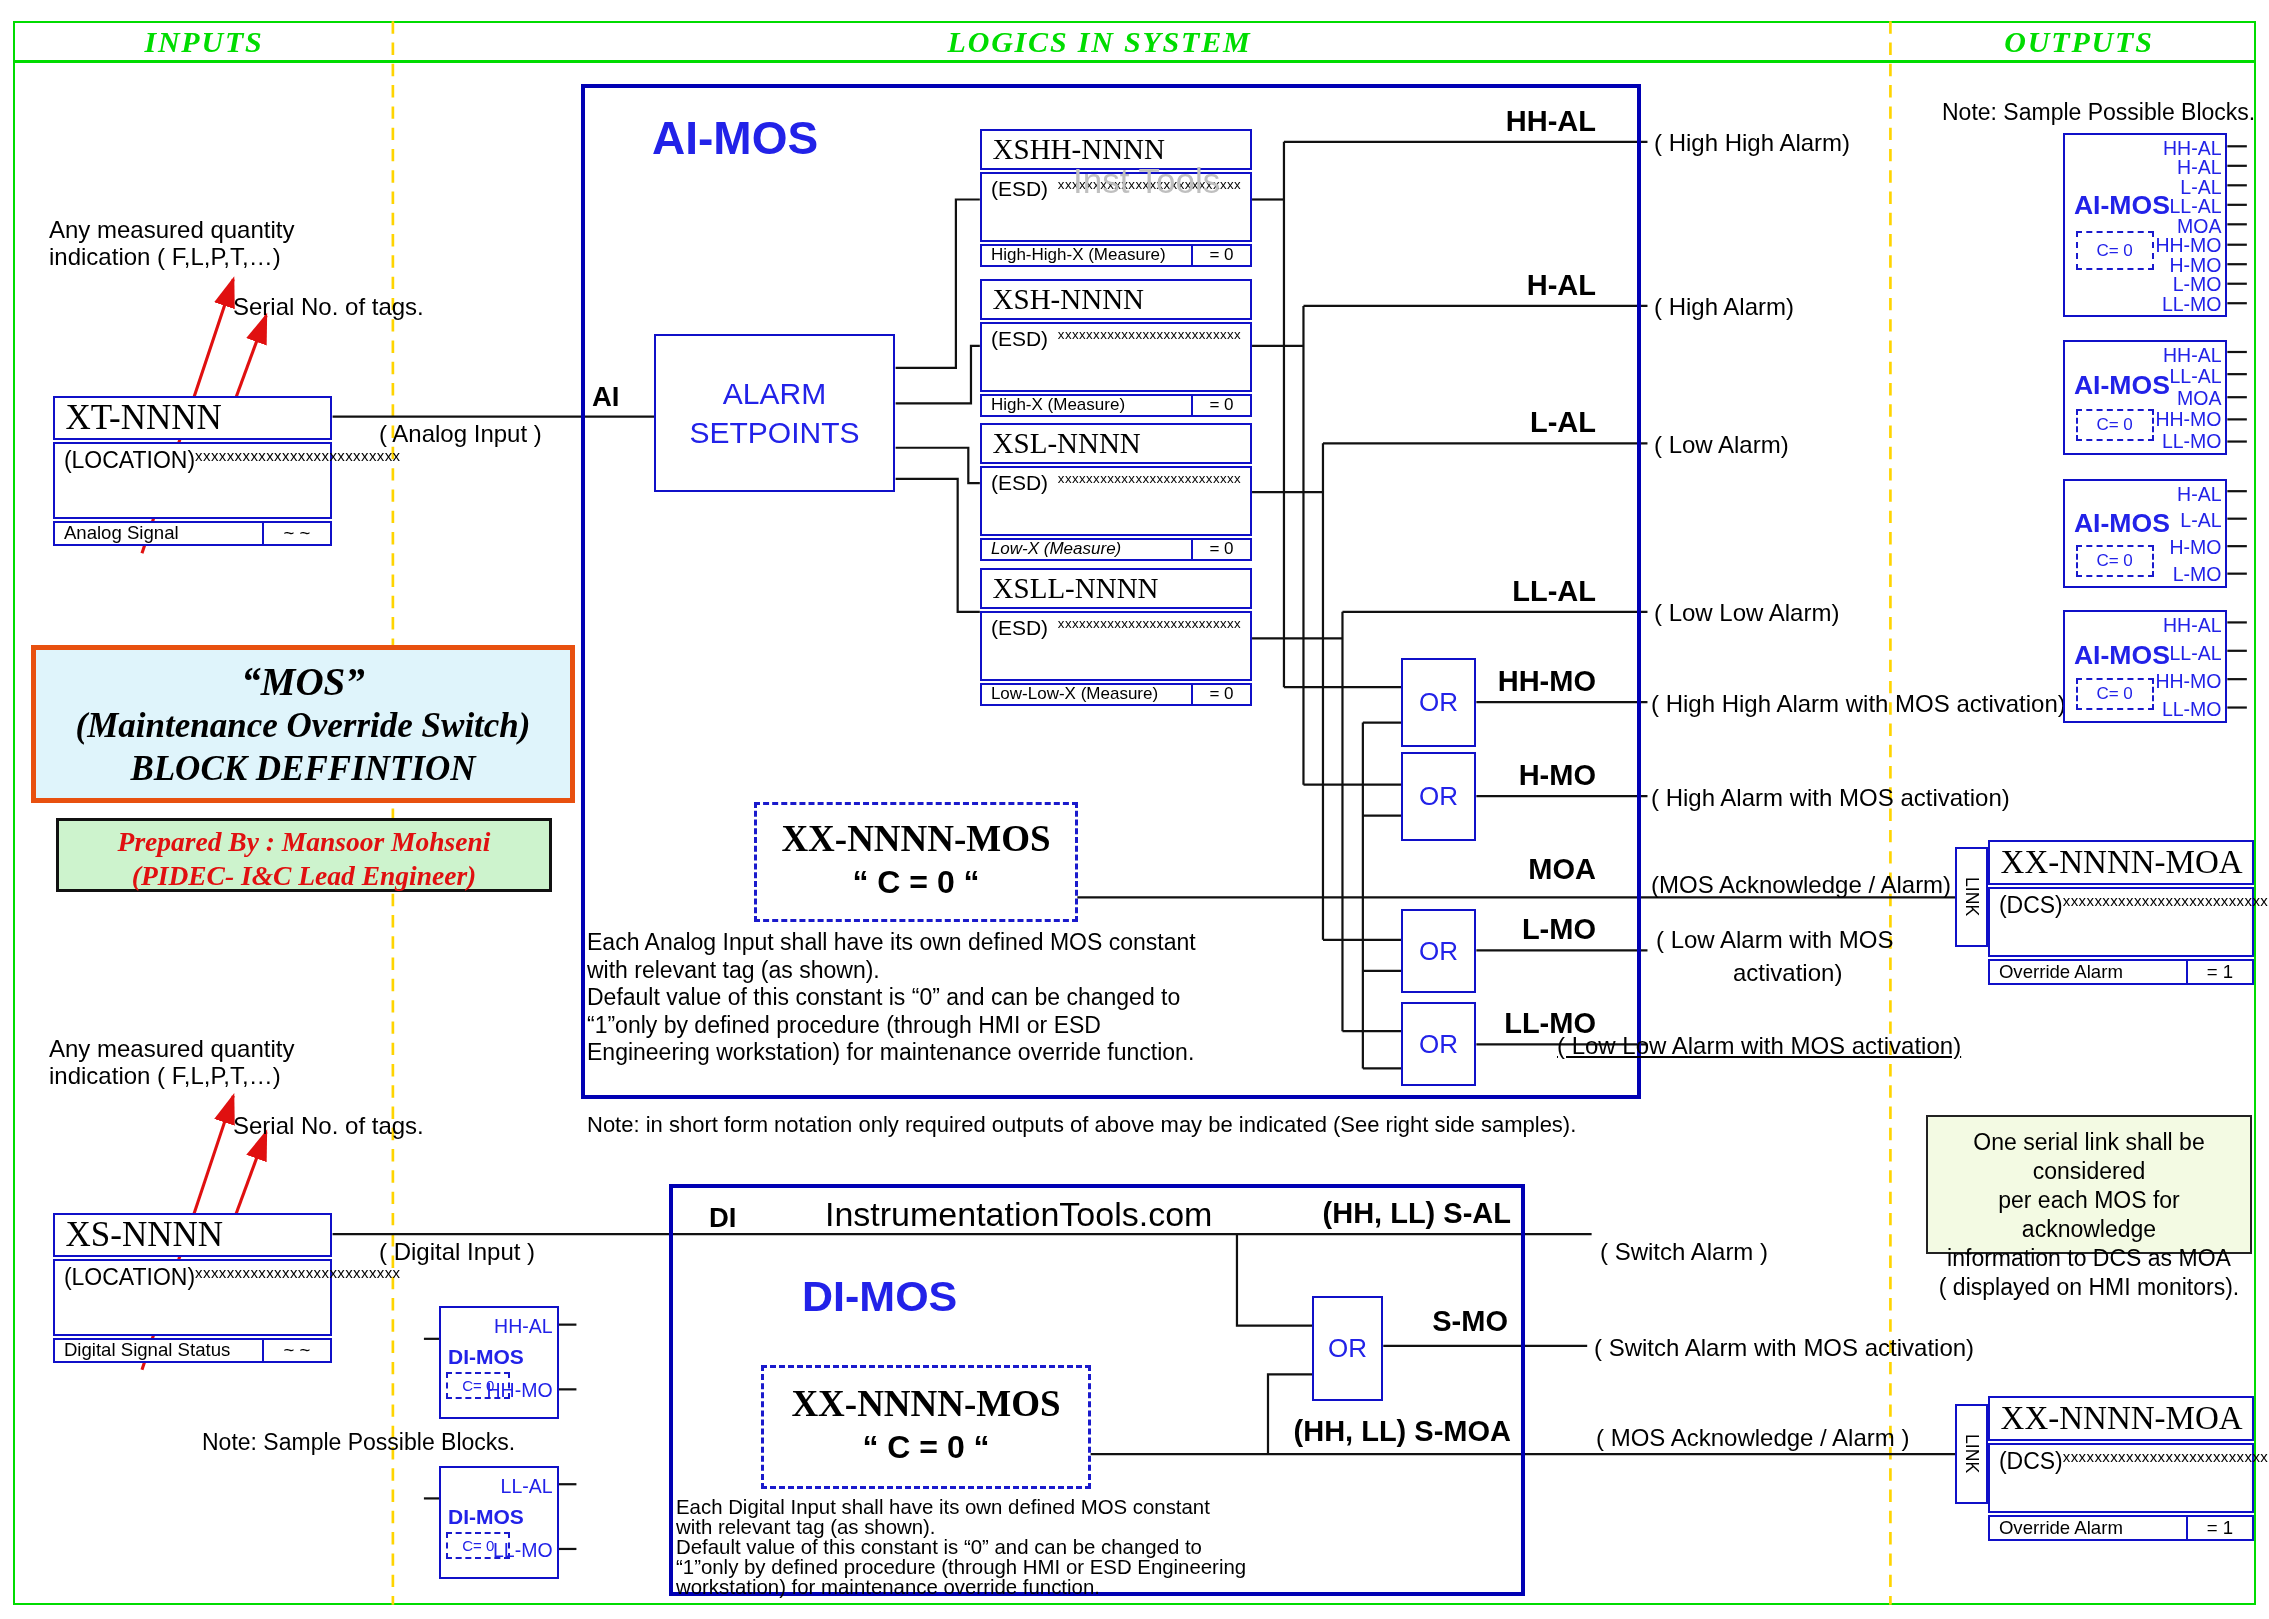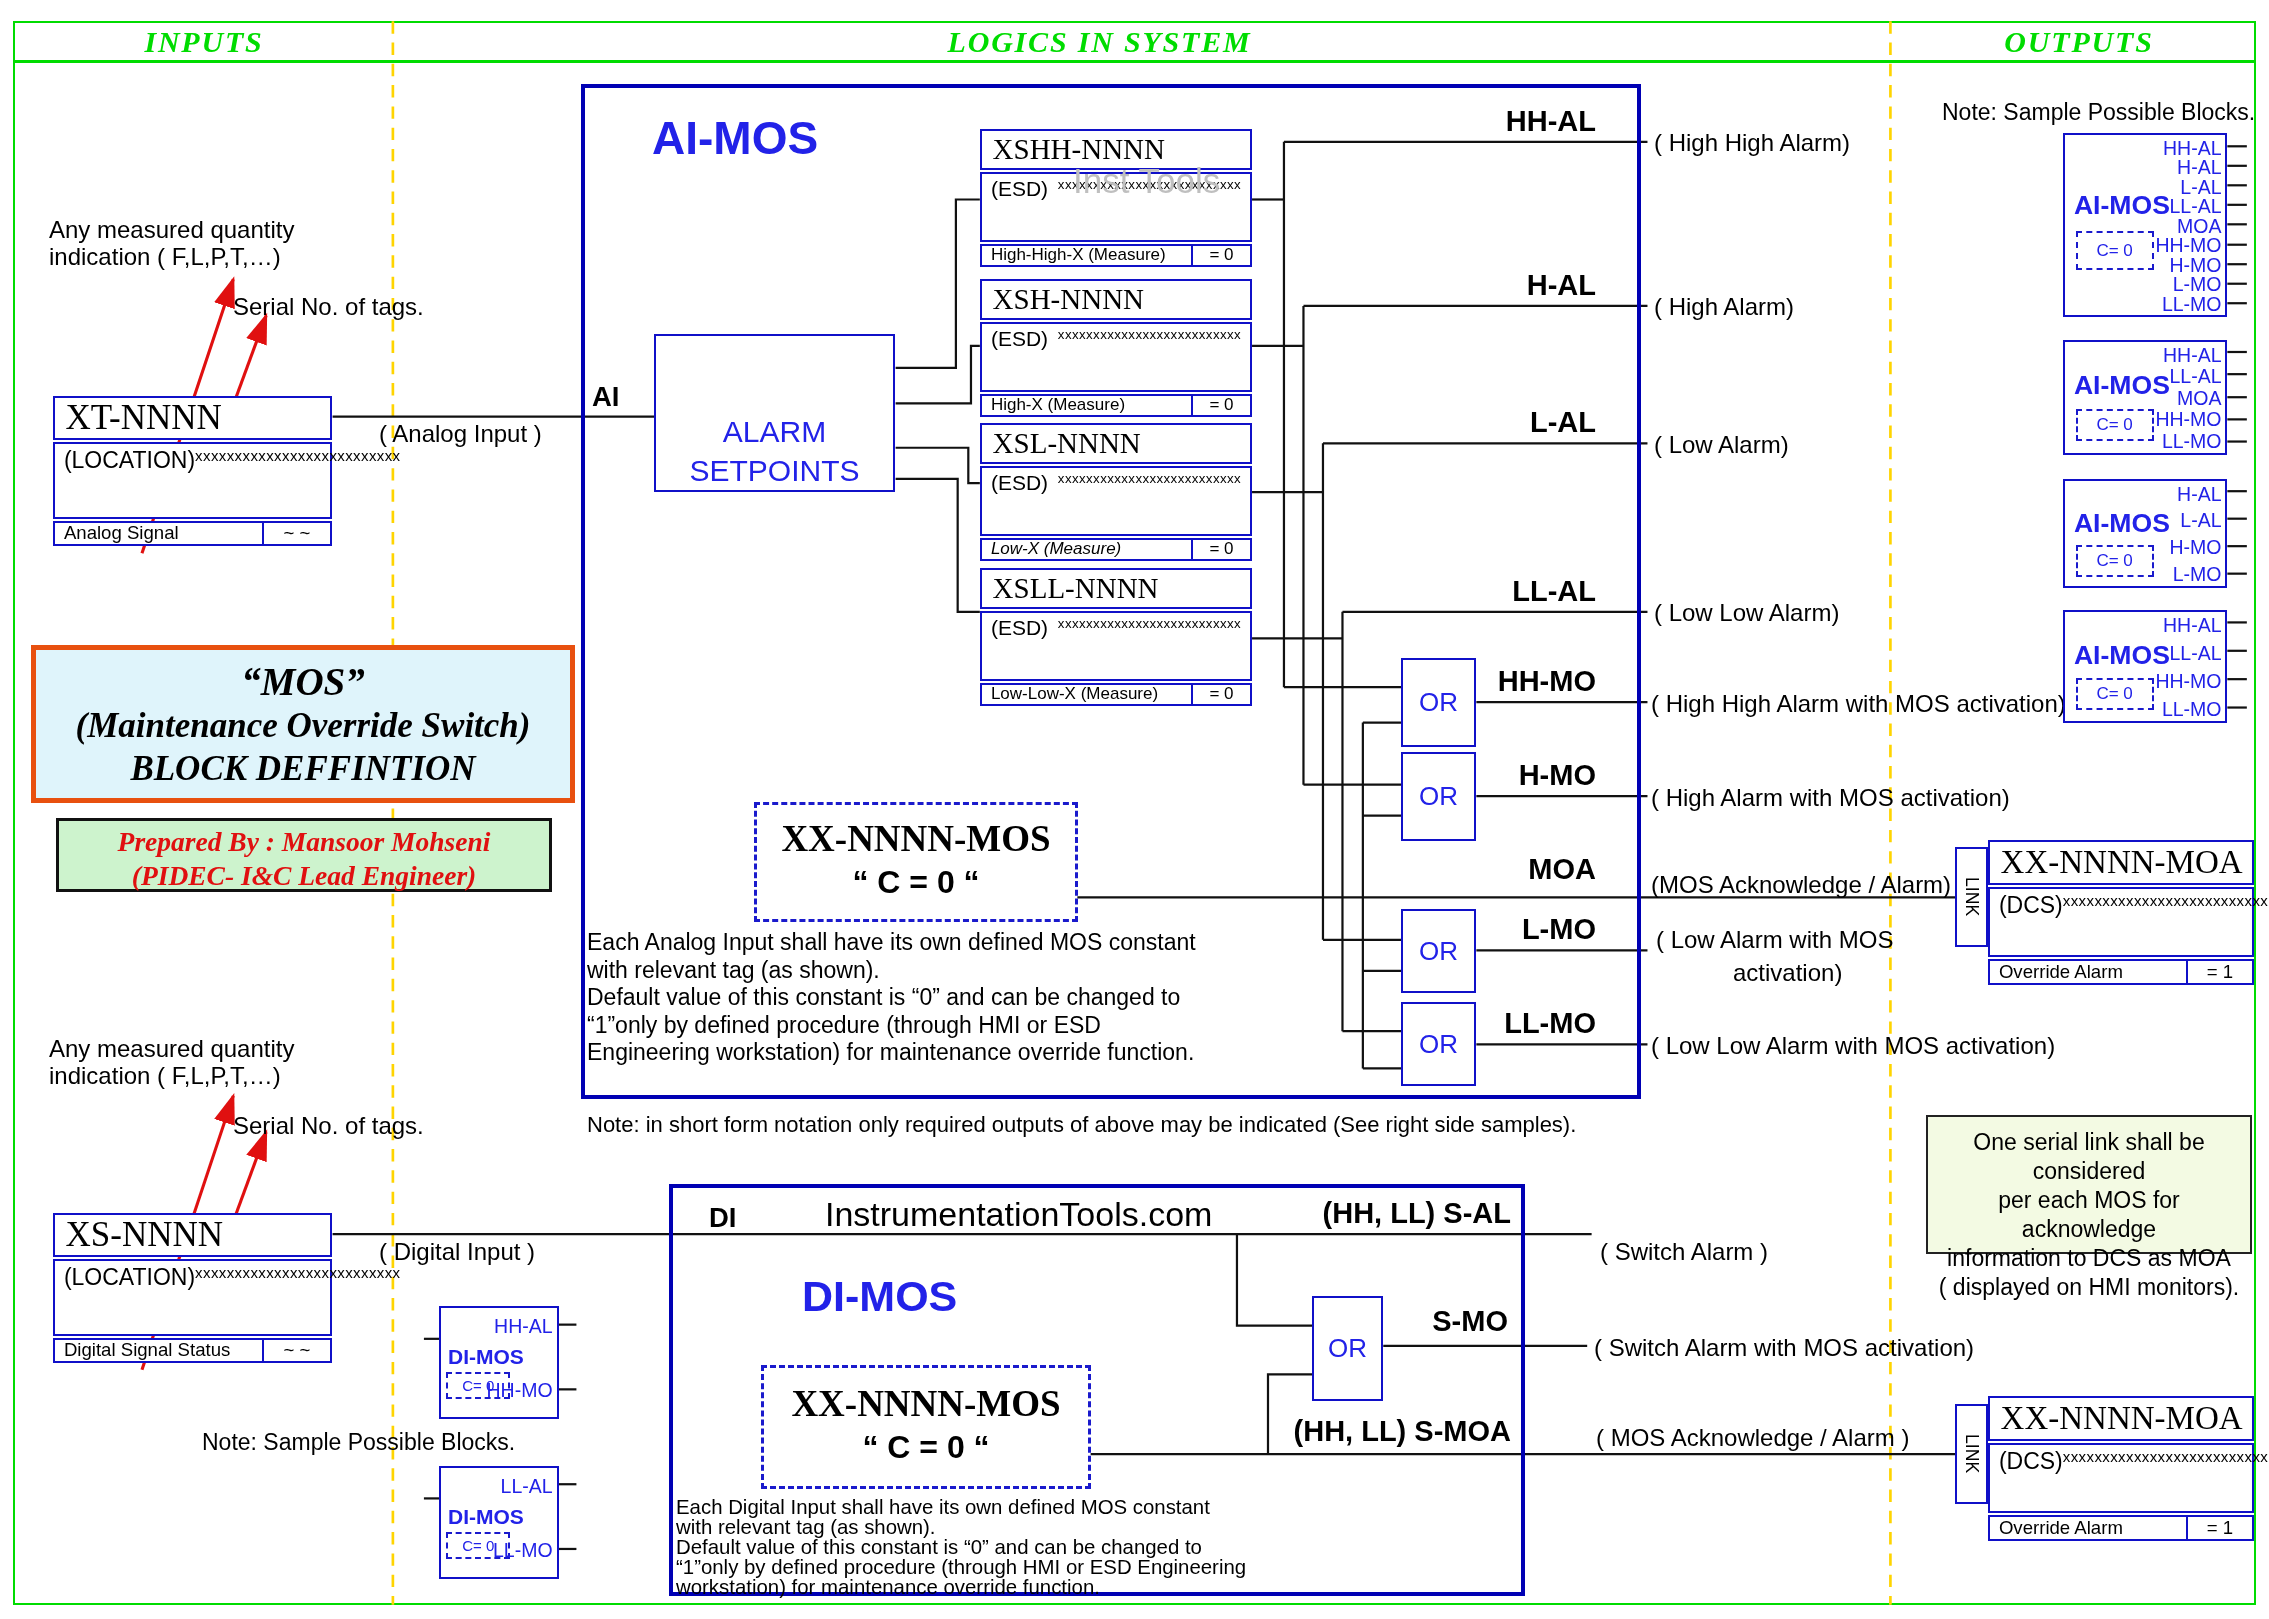--- a/index.html
+++ b/index.html
@@ -204,21 +204,21 @@
     <div class="b" style="left:5.3px;top:64px;width:64px;height:26.6px;border:2.7px dashed #1A1ACC;
          color:#2222E8;font-size:15px;display:flex;align-items:center;justify-content:center;">C= 0</div>
     <div class="b samp-out" style="right:4.4px;top:73px;">LL-MO</div>
   </div>
 
   <div class="b bigbox z2" style="left:581px;top:84px;width:1060px;height:1015px;"></div>
   <div class="b z2 bluetxt" style="left:652px;top:111px;font-size:46px;font-weight:bold;">AI-MOS</div>
   <div class="b z2" style="left:592px;top:381px;font-size:27.5px;font-weight:bold;">AI</div>
 
   <div class="b bluebox z2" style="left:654px;top:334px;width:241px;height:158px;display:flex;flex-direction:column;
-       align-items:center;justify-content:flex-end;color:#2222E8;font-size:30px;line-height:39px;">
+       align-items:center;justify-content:center;color:#2222E8;font-size:30px;line-height:39px;">
     <div>ALARM</div>
     <div>SETPOINTS</div>
   </div>
 
   <div class="b z2" style="left:980px;top:129px;width:272px;">
     <div class="tag-t" style="height:37px;font-size:29px;">XSHH-NNNN</div>
     <div class="tag-m" style="height:59px;margin-top:1.8px;">
       <div style="font-size:21px;">(ESD)</div>
       <div class="xxx" style="font-size:13.3px;">xxxxxxxxxxxxxxxxxxxxxxxxxx</div>
     </div>
@@ -295,21 +295,21 @@
   <div class="b sig z2" style="left:1454px;top:665px;width:142px;">HH-MO</div>
   <div class="b desc z2" style="left:1651px;top:690px;">( High High Alarm with MOS activation)</div>
   <div class="b sig z2" style="left:1454px;top:759px;width:142px;">H-MO</div>
   <div class="b desc z2" style="left:1651px;top:784px;">( High Alarm with MOS activation)</div>
   <div class="b sig z2" style="left:1454px;top:853px;width:142px;">MOA</div>
   <div class="b desc z2" style="left:1651px;top:871px;">(MOS Acknowledge / Alarm)</div>
   <div class="b sig z2" style="left:1454px;top:913px;width:142px;">L-MO</div>
   <div class="b desc z2" style="left:1656px;top:926px;">( Low Alarm with MOS</div>
   <div class="b desc z2" style="left:1733px;top:959px;">activation)</div>
   <div class="b sig z2" style="left:1454px;top:1007px;width:142px;">LL-MO</div>
-  <div class="b desc z2" style="left:1651px;top:1032px;">( Low Low Alarm with MOS activation)</div>
+  <div class="b desc z2" style="left:1557px;top:1032px;text-decoration:underline;">( Low Low Alarm with MOS activation)</div>
 
   <div class="b z2" style="left:587px;top:1112px;font-size:22px;white-space:nowrap;">Note: in short form notation only required outputs of above may be indicated (See right side samples).</div>
 
   <div class="b bigbox z2" style="left:669px;top:1184px;width:856px;height:412px;"></div>
   <div class="b z2" style="left:709px;top:1202px;font-size:27.5px;font-weight:bold;">DI</div>
   <div class="b z2" style="left:825px;top:1195px;font-size:34px;">InstrumentationTools.com</div>
   <div class="b z2 bluetxt" style="left:802px;top:1272px;font-size:43px;font-weight:bold;">DI-MOS</div>
 
   <div class="b dashedbox z2" style="left:761px;top:1365px;width:330px;height:124px;text-align:center;">
     <div class="serif" style="font-size:37px;font-weight:bold;margin-top:14px;">XX-NNNN-MOS</div>

